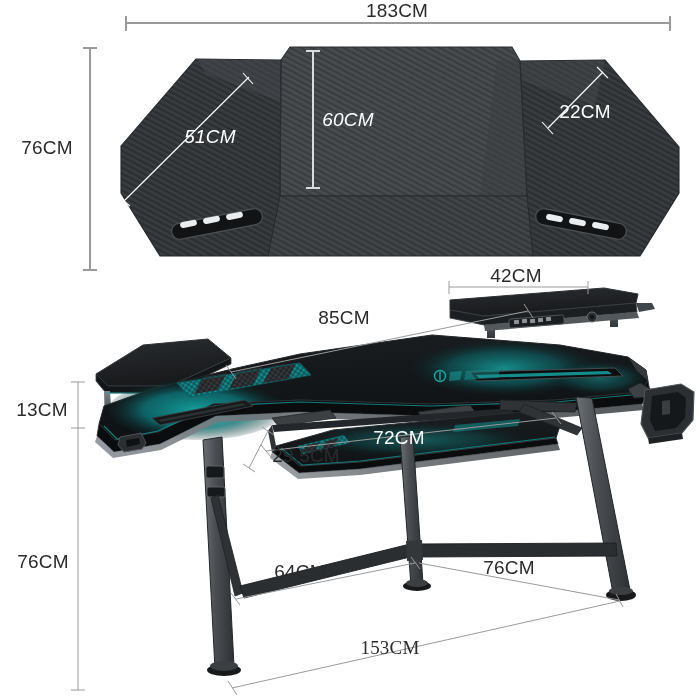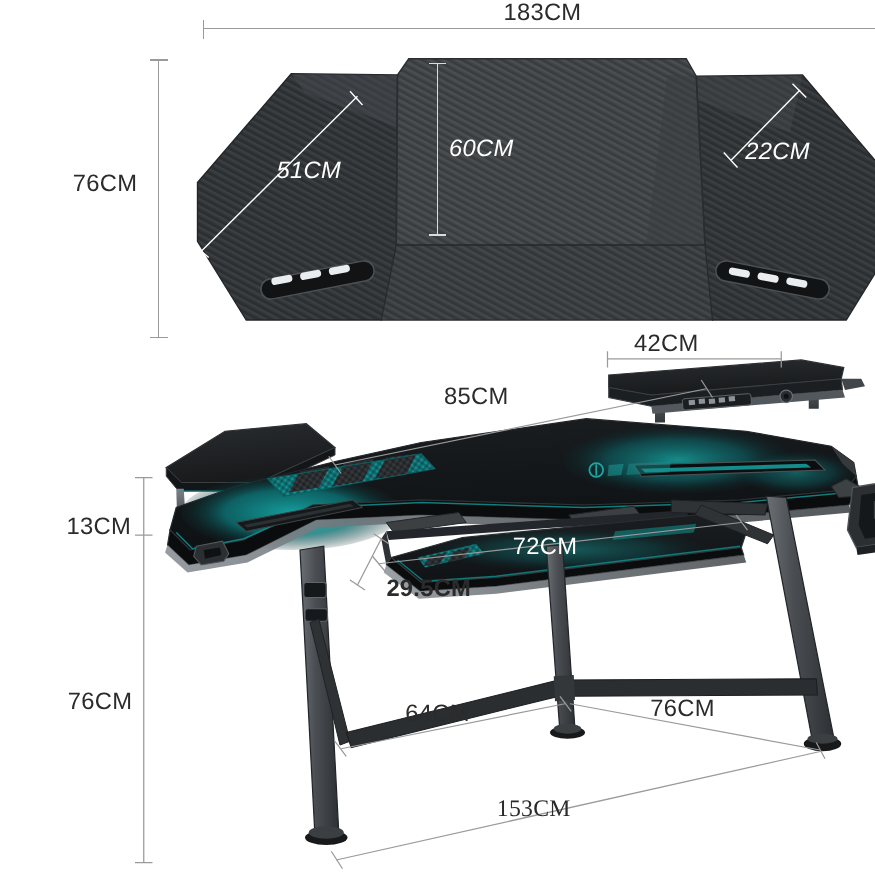--- a/index.html
+++ b/index.html
@@ -1,21 +1,21 @@
 <!DOCTYPE html>
 <html><head>
 <meta charset="utf-8">
 <title>Gaming Desk Dimension Diagram</title>
 <style>
   html,body{margin:0;padding:0;background:#ffffff;}
   body{
     font-family:"Liberation Sans", sans-serif;
     width:700px;height:700px;overflow:hidden;position:relative;
   }
-  #stage{position:relative;width:592px;height:700px;background:#fff;margin-left:37px;}
+  #stage{position:relative;width:592px;height:700px;background:#fff;}
   #stage svg{display:block;position:absolute;top:0;left:0;}
   .dimlabel{
     position:absolute;
     font-family:"Liberation Sans", sans-serif;
     font-size:19px;
     font-weight:400;
     letter-spacing:0.2px;
     color:#2b2b2b;
     white-space:nowrap;
     user-select:none;
@@ -346,33 +346,33 @@
   </svg>
 
   <div class="dimlabel ctr" style="left:397px;top:11px;">183CM</div>
 
   <div class="dimlabel ctr" style="left:47px;top:148px;">76CM</div>
 
   <div class="dimlabel light ctr" style="left:210px;top:137px;font-style:italic;">51CM</div>
 
   <div class="dimlabel light ctr" style="left:348px;top:120px;font-style:italic;">60CM</div>
 
-  <div class="dimlabel light ctr" style="left:585px;top:122px;font-style:italic;">22CM</div>
-
-  <div class="dimlabel ctr" style="left:496px;top:276px;">42CM</div>
+  <div class="dimlabel light ctr" style="left:585px;top:112px;">22CM</div>
+
+  <div class="dimlabel ctr" style="left:516px;top:276px;">42CM</div>
 
   <div class="dimlabel ctr" style="left:344px;top:318px;">85CM</div>
 
-  <div class="dimlabel ctr" style="left:42px;top:422px;text-align:center;">13CM</div>
+  <div class="dimlabel ctr" style="left:42px;top:410px;text-align:center;">13CM</div>
 
   <div class="dimlabel light ctr" style="left:399px;top:438px;">72CM</div>
 
-  <div class="dimlabel ctr" style="left:306px;top:472px;font-weight:bold;">29.5CM</div>
+  <div class="dimlabel ctr" style="left:306px;top:456px;">29.5CM</div>
 
   <div class="dimlabel ctr" style="left:43px;top:562px;">76CM</div>
 
-  <div class="dimlabel ctr" style="left:313px;top:572px;">64CM</div>
+  <div class="dimlabel ctr" style="left:300px;top:572px;">64CM</div>
 
   <div class="dimlabel ctr" style="left:509px;top:568px;">76CM</div>
 
   <div class="dimlabel ctr" style="left:390px;top:648px;font-family:Liberation Serif, serif;">153CM</div>
 
 </div>
 
 </body></html>

